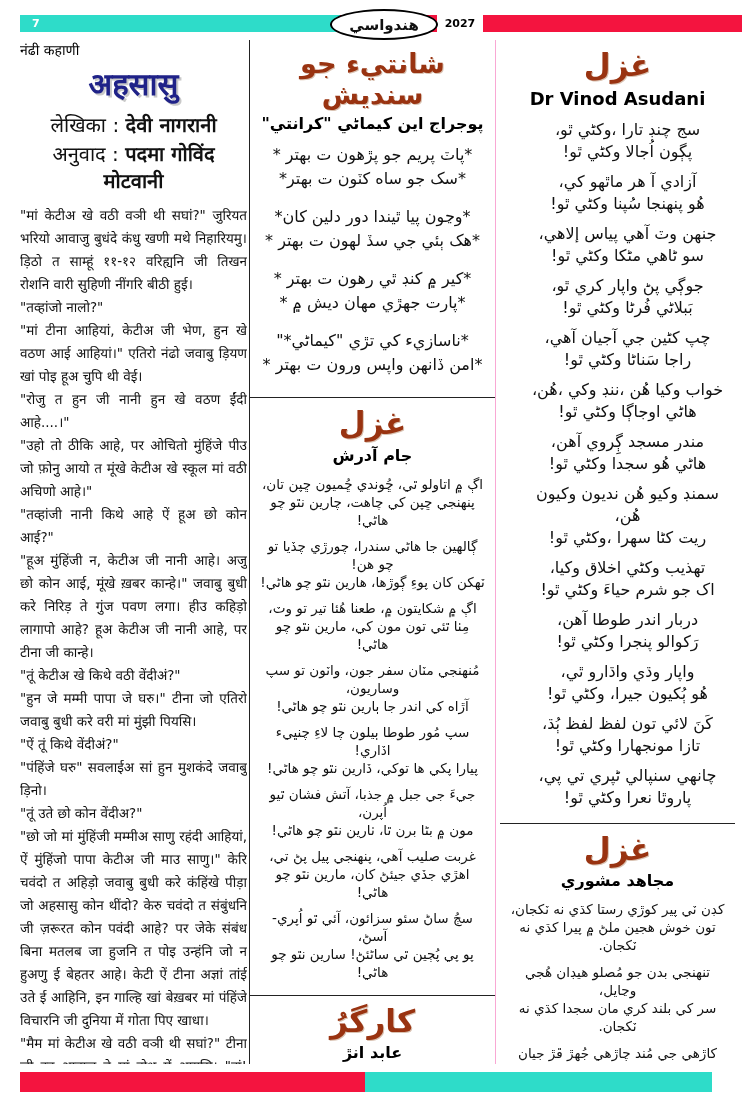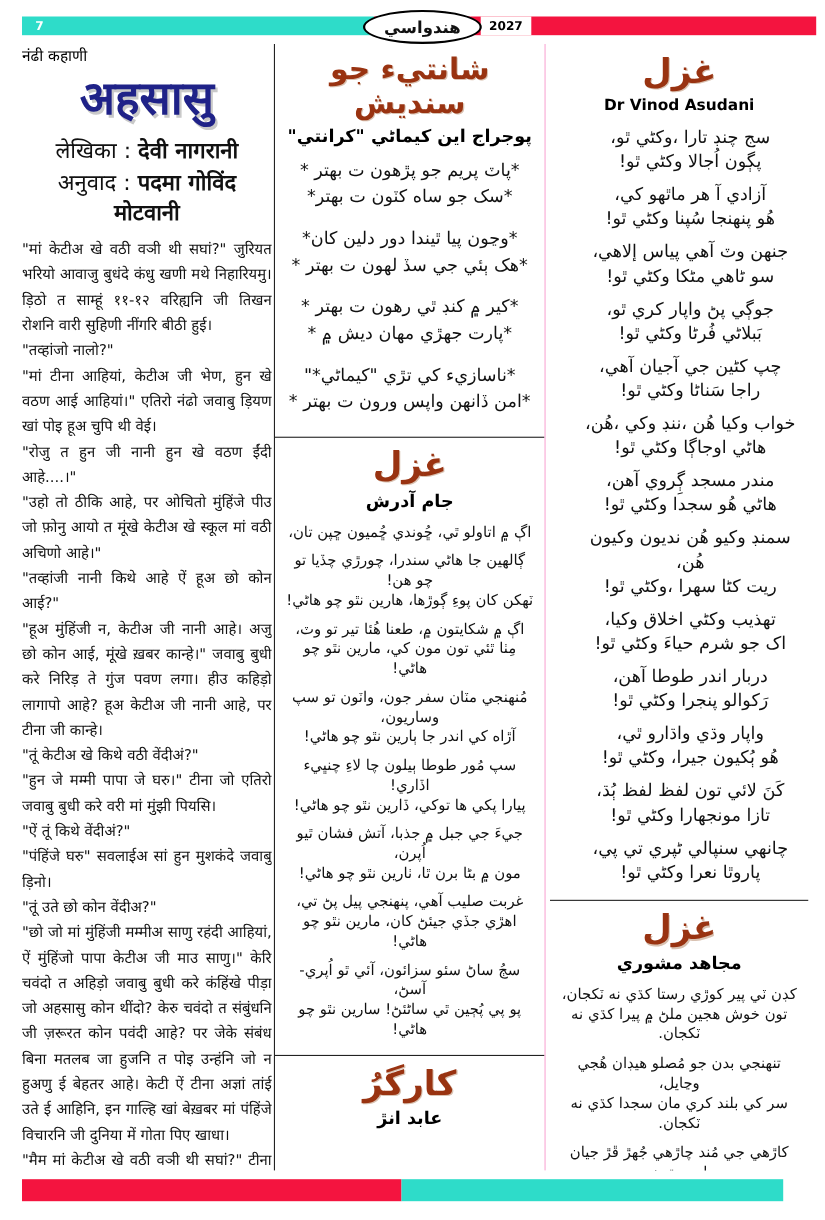--- a/index.html
+++ b/index.html
@@ -16,33 +16,33 @@
   .ftr-bar{position:absolute;top:1072px;left:20px;width:692px;height:20px;display:flex;}
   .ftr-red{background:#F4143F;width:345px;height:100%;}
   .ftr-teal{background:#2EDCC9;flex:1;height:100%;}
   
   .col{position:absolute;top:40px;height:1024px;overflow:hidden;}
   .col-left{left:20px;width:227px;}
   .col-mid{left:249px;width:247px;border-left:1px solid #222;border-right:1px solid #f9a8d4;box-sizing:border-box;direction:rtl;}
   .col-right{left:500px;width:235px;direction:rtl;}
   
   .kicker{font-size:14px;margin:0 0 8px 0;color:#000;}
-  .story-title{text-align:center;font-size:42px;font-weight:bold;color:#1F2288;margin:6px 0 10px 0;text-shadow:2px 2px 0 #c9c9c9;line-height:1.1;}
+  .story-title{text-align:center;font-size:31px;font-weight:bold;color:#1F2288;margin:6px 0 10px 0;text-shadow:2px 2px 0 #c9c9c9;line-height:1.1;}
   .byline{text-align:center;font-size:20px;margin:2px 0;}
   .byline b{font-weight:bold;}
   .story-body{margin-top:10px;font-size:13.5px;line-height:23px;}
   .para{text-align:justify;}
   
   .sec{padding:6px 8px;box-sizing:border-box;}
   .sec+.sec{border-top:1px solid #222;}
   .s-title{text-align:center;font-weight:bold;color:#993311;text-shadow:1px 1px 0 #d9c2b2;margin:2px 0 4px 0;line-height:1.15;}
   .t-lg{font-size:27px;}
   .t-xl{font-size:31px;}
   .s-author{text-align:center;font-weight:bold;font-size:16px;margin:0 0 10px 0;color:#000;}
-  .s-author-lat{direction:ltr;font-size:14px;}
+  .s-author-lat{direction:ltr;font-size:18px;}
   .couplets .couplet{text-align:center;margin-bottom:7px;}
   .couplets .sub{line-height:20px;}
   .mid-couplets .sub{font-size:13.5px;line-height:18px;}
   .mid-couplets .couplet{margin-bottom:8px;}
   .r1-couplets .sub{font-size:16px;line-height:22px;margin-left:20px;}
   .r1-couplets .couplet{margin-bottom:8px;}
   .r2-couplets .sub{font-size:13.5px;line-height:18px;}
   .r2-couplets .couplet{margin-bottom:9px;}
   .mid-sec1 .couplet{margin-bottom:14px;}
   .mid-sec1 .sub{font-size:16px;line-height:24px;}
@@ -106,20 +106,21 @@
           <div class="sub">*امن ڏانهن واپس ورون ت بهتر *</div>
         </div>
       </div>
   </div>
   <div class="sec">
     <div class="s-title t-xl">غزل</div>
     <div class="s-author">جام آدرش</div>
     <div class="couplets mid-couplets">
         <div class="couplet">
           <div class="sub">اڳ ۾ اتاولو ٿي، ڇُوندي ڇُميون ڇپن تان،</div>
+          <div class="sub">پنهنجي ڇپن کي چاهت، چارين نٿو چو هاڻي!</div>
         </div>
         <div class="couplet">
           <div class="sub">ڳالهين جا هاڻي سندرا، چورڙي چڏيا تو چو هن!</div>
           <div class="sub">ٽهکن کان پوءِ ڳوڙها، هارين نٿو چو هاڻي!</div>
         </div>
         <div class="couplet">
           <div class="sub">اڳ ۾ شکايتون ۾، طعنا هُئا تير تو وٽ،</div>
           <div class="sub">مِٺا ٿئي تون مون کي، مارين نٿو چو هاڻي!</div>
         </div>
         <div class="couplet">

